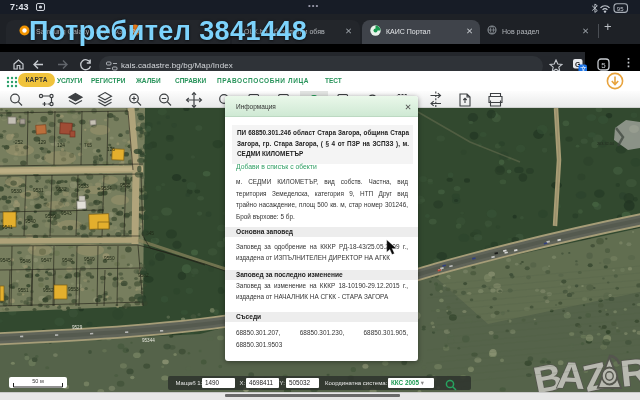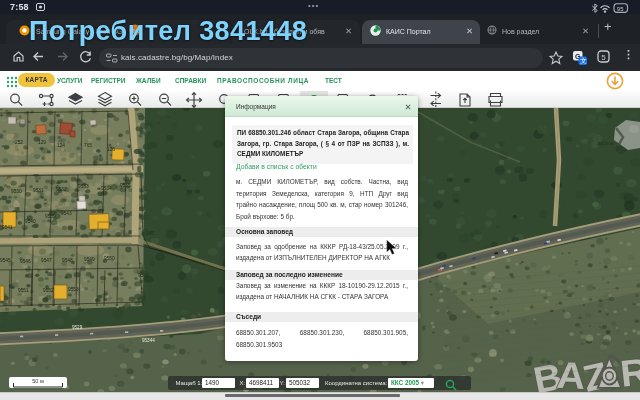--- a/index.html
+++ b/index.html
@@ -6,21 +6,21 @@
 body{font-family:"Liberation Sans",sans-serif;position:relative;}
 #stage{position:absolute;left:0;top:0;width:640px;height:400px;overflow:hidden;}
 .abs{position:absolute;}
 #status{left:0;top:0;width:640px;height:14px;background:#171c26;color:#dfe3ea;}
 #status .time{position:absolute;left:10px;top:2px;font-size:9px;font-weight:bold;letter-spacing:.2px;}
 #status .dots{position:absolute;left:308px;top:1px;font-size:8px;color:#99a;letter-spacing:1px;}
 #tabs{left:0;top:14px;width:640px;height:30px;background:#1e2126;}
 .tab{position:absolute;top:6px;height:24px;border-radius:8px 8px 0 0;}
 .tabtxt{position:absolute;top:8px;font-size:7px;color:#b4b8bd;white-space:nowrap;overflow:hidden;}
 .tabx{position:absolute;top:6px;font-size:8.5px;color:#9aa0a6;}
-#urlbar{left:0;top:44px;width:640px;height:27px;background:#24272c;}
+#urlbar{left:0;top:52px;width:585px;height:27px;background:#24272c;}
 #urlpill{position:absolute;left:99px;top:3.5px;width:444px;height:20px;border-radius:10px;background:#2f3338;}
 #urltxt{position:absolute;left:22px;top:5.5px;font-size:8px;color:#d5d8dc;letter-spacing:.1px;}
 .uicon{position:absolute;top:4px;color:#c6cacf;}
 #wm{left:29px;top:15.5px;font-size:27px;font-weight:bold;color:#7dd3fc;letter-spacing:0.4px;
     text-shadow:0 0 3px rgba(0,0,0,.45),0 1px 2px rgba(0,0,0,.35);z-index:60;white-space:nowrap;}
 #nav{left:0;top:71px;width:640px;height:20px;background:#ffffff;}
 #nav a{position:absolute;top:5.5px;font-size:6.5px;font-weight:bold;color:#27935a;text-decoration:none;}
 #karta{position:absolute;left:18px;top:2px;width:37px;height:13.5px;background:#f0c33c;border-radius:8px;
   text-align:center;font-size:6.5px;font-weight:bold;color:#333;line-height:13.5px;letter-spacing:.2px;}
 #tools{left:0;top:91px;width:640px;height:17px;background:linear-gradient(#fdfdfd,#e9eaea);border-bottom:1px solid #cfd0cf;}
@@ -1694,21 +1694,21 @@
         <ellipse cx="151.6" cy="263.0" rx="2.8" ry="3.3" fill="#2b422b" opacity="0.56"></ellipse>
         <ellipse cx="143.5" cy="272.6" rx="3.6" ry="2.2" fill="#2b422b" opacity="0.80"></ellipse>
         <ellipse cx="141.0" cy="160.6" rx="3.9" ry="2.5" fill="#2b422b" opacity="0.59"></ellipse>
         <ellipse cx="139.0" cy="128.9" rx="3.5" ry="2.4" fill="#2b422b" opacity="0.68"></ellipse>
         <ellipse cx="143.2" cy="197.2" rx="4.4" ry="2.7" fill="#2b422b" opacity="0.67"></ellipse>
         <ellipse cx="150.1" cy="146.4" rx="2.4" ry="3.4" fill="#2b422b" opacity="0.75"></ellipse>
         <rect x="0" y="108" width="640" height="284" fill="#5a6055" opacity="0.05"></rect>
       </svg></div>
 
 <div class="abs" id="status">
-  <span class="time">7:58</span>
+  <span class="time">7:43</span>
   <svg class="abs" style="left:36px;top:3px" width="10" height="9">
         <rect x="0.5" y="0.5" width="8" height="7" rx="1.5" fill="none" stroke="#cfd3da" stroke-width="1"></rect>
         <circle cx="4.5" cy="4" r="1.6" fill="#cfd3da"></circle>
       </svg>
   <span class="dots">•••</span>
   <svg class="abs" style="left:590px;top:2.5px" width="46" height="11">
     <path d="M2.2,2.8 L7.3,7.6 L4.9,9.4 L4.9,1 L7.3,2.8 L2.2,7.6" stroke="#c3c8d0" stroke-width="0.9" fill="none"></path>
     <path d="M10.5,4.8 A6,6 0 0,1 19.5,4.8" stroke="#c3c8d0" stroke-width="1.2" fill="none"></path>
     <path d="M12.6,6.8 A3.2,3.2 0 0,1 17.4,6.8" stroke="#c3c8d0" stroke-width="1.2" fill="none"></path>
     <circle cx="15" cy="8.6" r="1.2" fill="#c3c8d0"></circle>

